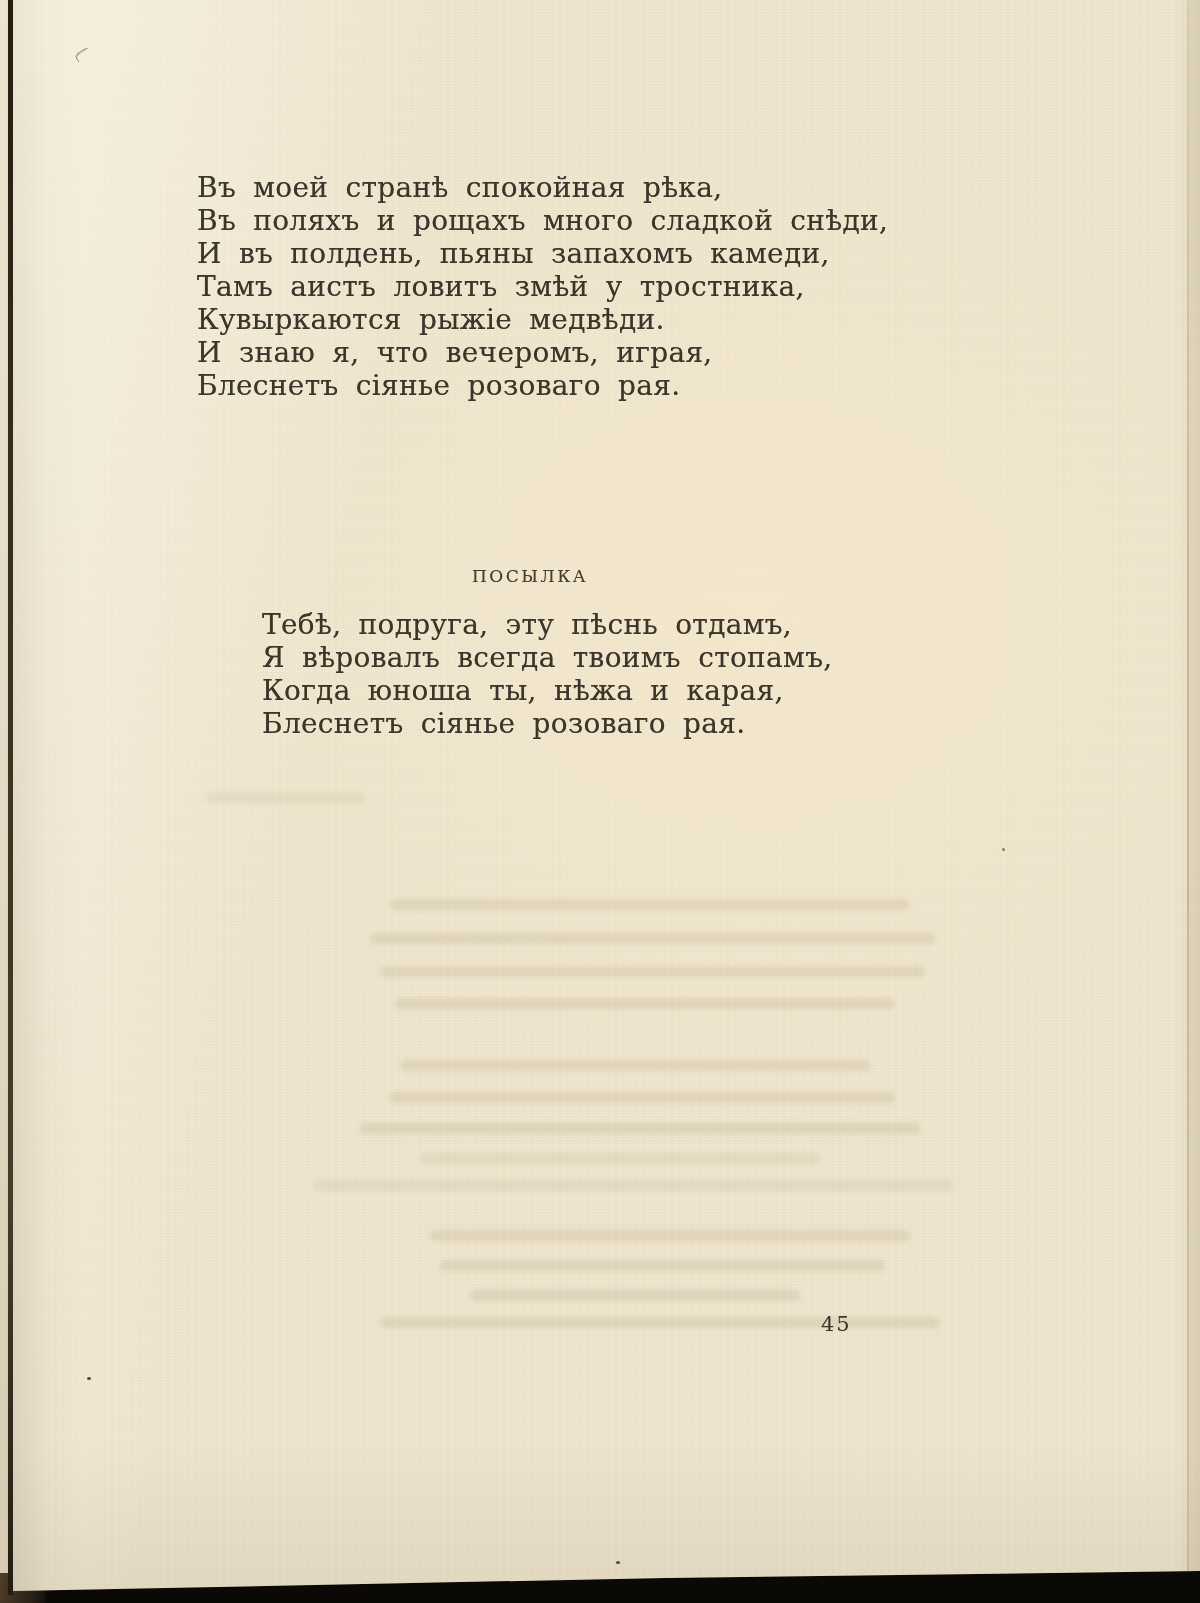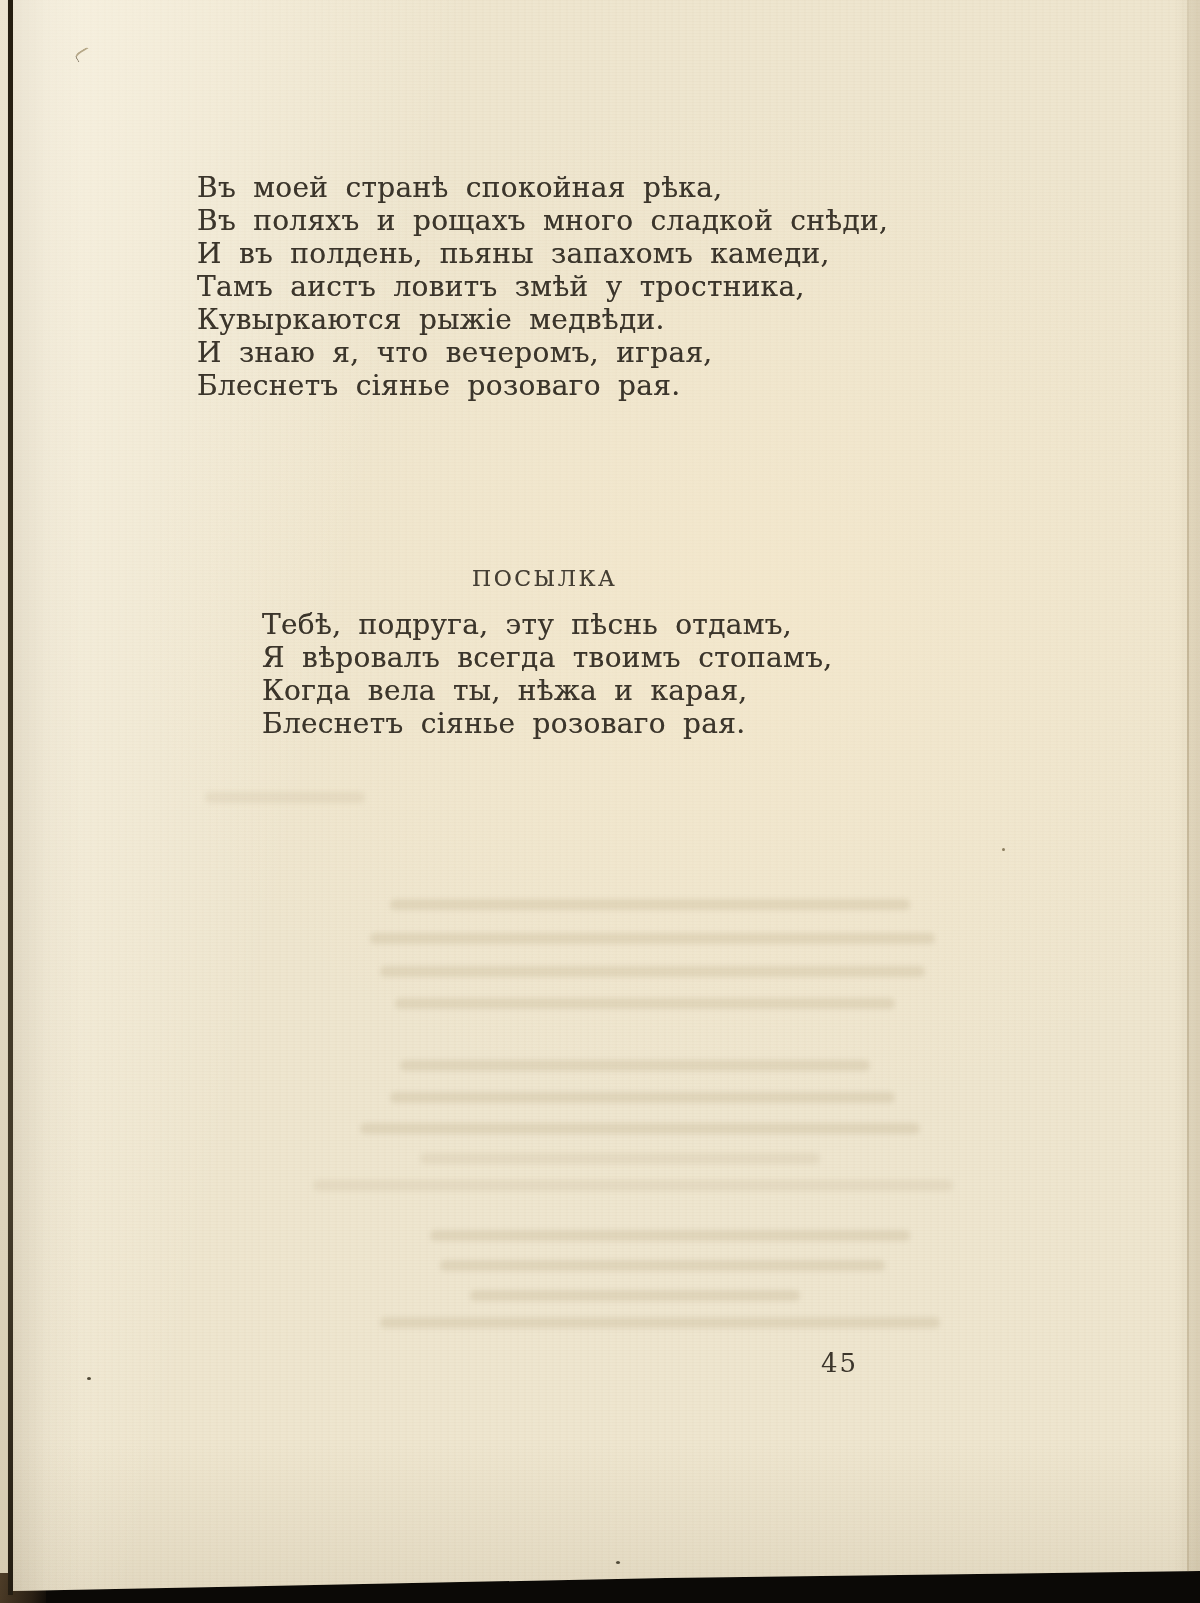--- a/index.html
+++ b/index.html
@@ -79,31 +79,31 @@
     word-spacing: 8px;
     white-space: nowrap;
     text-shadow: 0 0 0.6px rgba(59,53,43,0.55);
   }
   .stanza1 { left: 184px; top: 171px; }
   .stanza2 { left: 249px; top: 608px; }
 
   .heading {
     position: absolute;
     left: 459px; top: 566px;
-    font-size: 22px;
+    font-size: 17px;
     letter-spacing: 2.5px;
     color: #443e33;
     white-space: nowrap;
     text-shadow: 0 0 0.5px rgba(68,62,51,0.5);
   }
 
   .page-number {
     position: absolute;
-    left: 808px; top: 1348px;
-    font-size: 26px;
+    left: 808px; top: 1312px;
+    font-size: 21px;
     letter-spacing: 2px;
     color: #3b352b;
   }
 
   
   .ghost {
     position: absolute;
     height: 11px;
     border-radius: 6px;
     background: rgba(168,150,112,0.20);
@@ -146,21 +146,21 @@
       <div class="line">Кувыркаются рыжіе медвѣди.</div>
       <div class="line">И знаю я, что вечеромъ, играя,</div>
       <div class="line">Блеснетъ сіянье розоваго рая.</div>
     </div>
 
     <div class="heading">ПОСЫЛКА</div>
 
     <div class="stanza stanza2">
       <div class="line">Тебѣ, подруга, эту пѣснь отдамъ,</div>
       <div class="line">Я вѣровалъ всегда твоимъ стопамъ,</div>
-      <div class="line">Когда вела ты, нѣжа и карая,</div>
+      <div class="line">Когда юноша ты, нѣжа и карая,</div>
       <div class="line">Блеснетъ сіянье розоваго рая.</div>
     </div>
 
     <div>
       <div class="ghost lt" style="left:192px; top:792px; width:160px;"></div>
 
       <div class="ghost" style="left:377px; top:899px; width:520px;"></div>
       <div class="ghost" style="left:357px; top:933px; width:565px;"></div>
       <div class="ghost" style="left:367px; top:966px; width:545px;"></div>
       <div class="ghost" style="left:382px; top:998px; width:500px;"></div>

